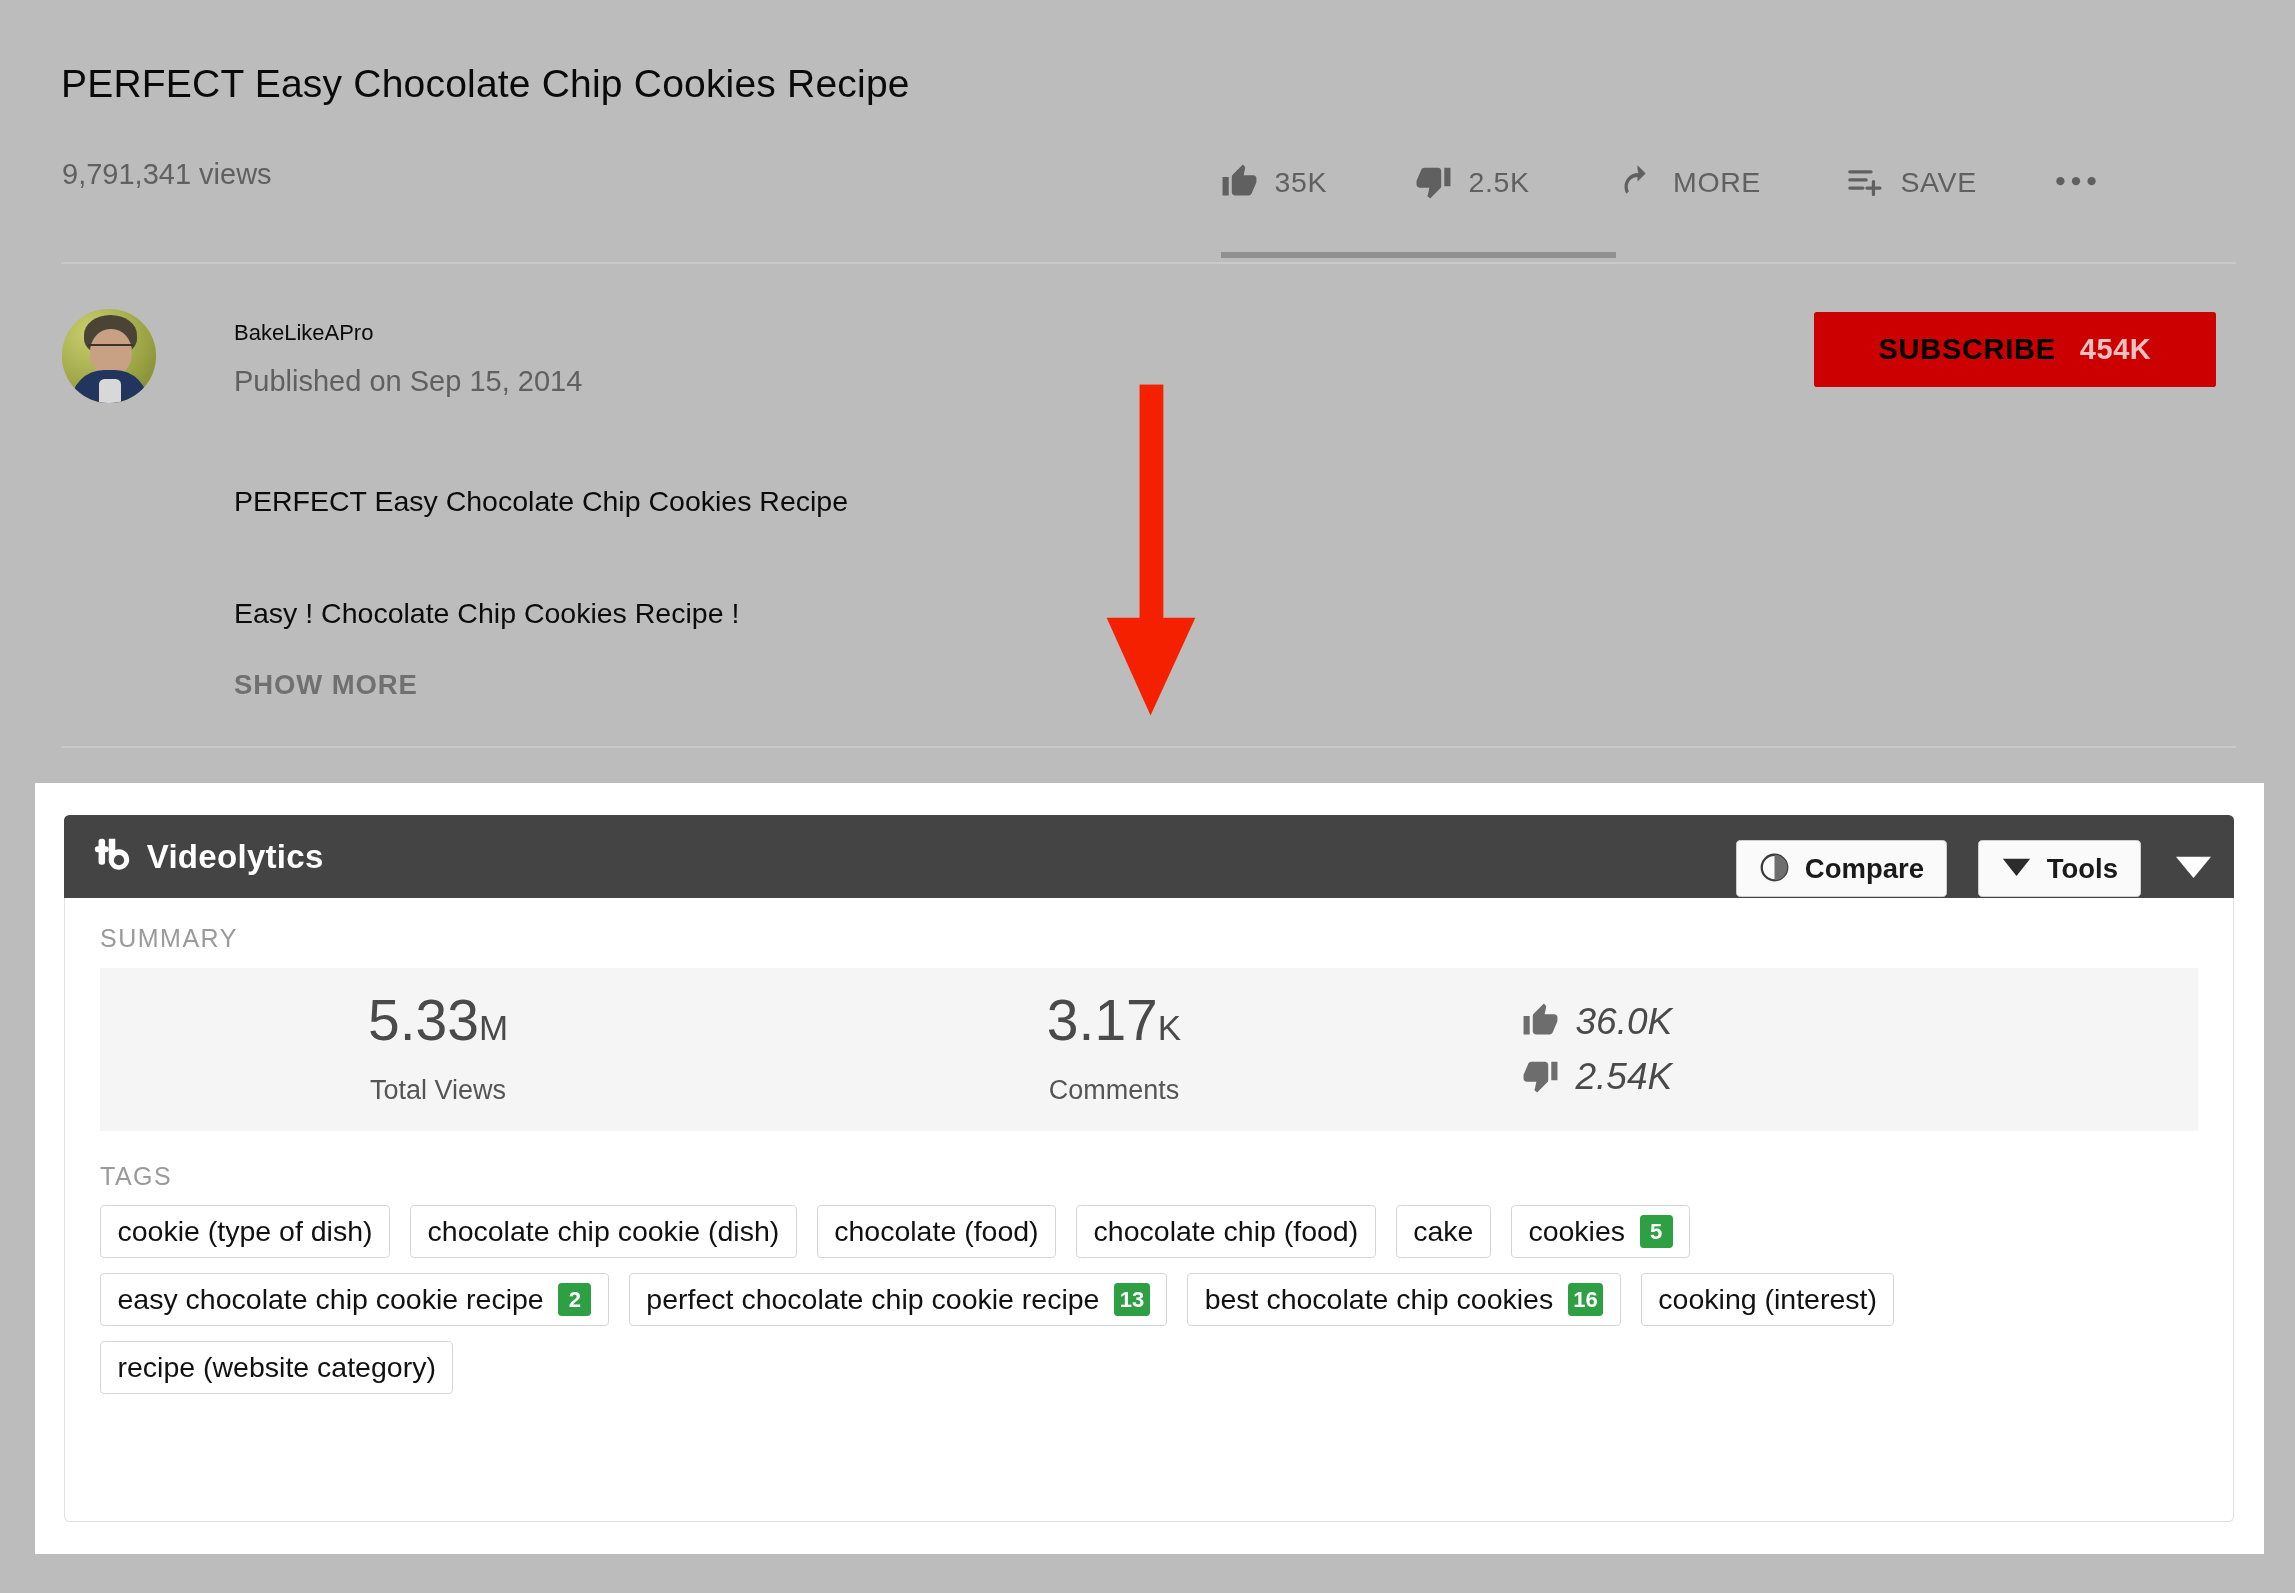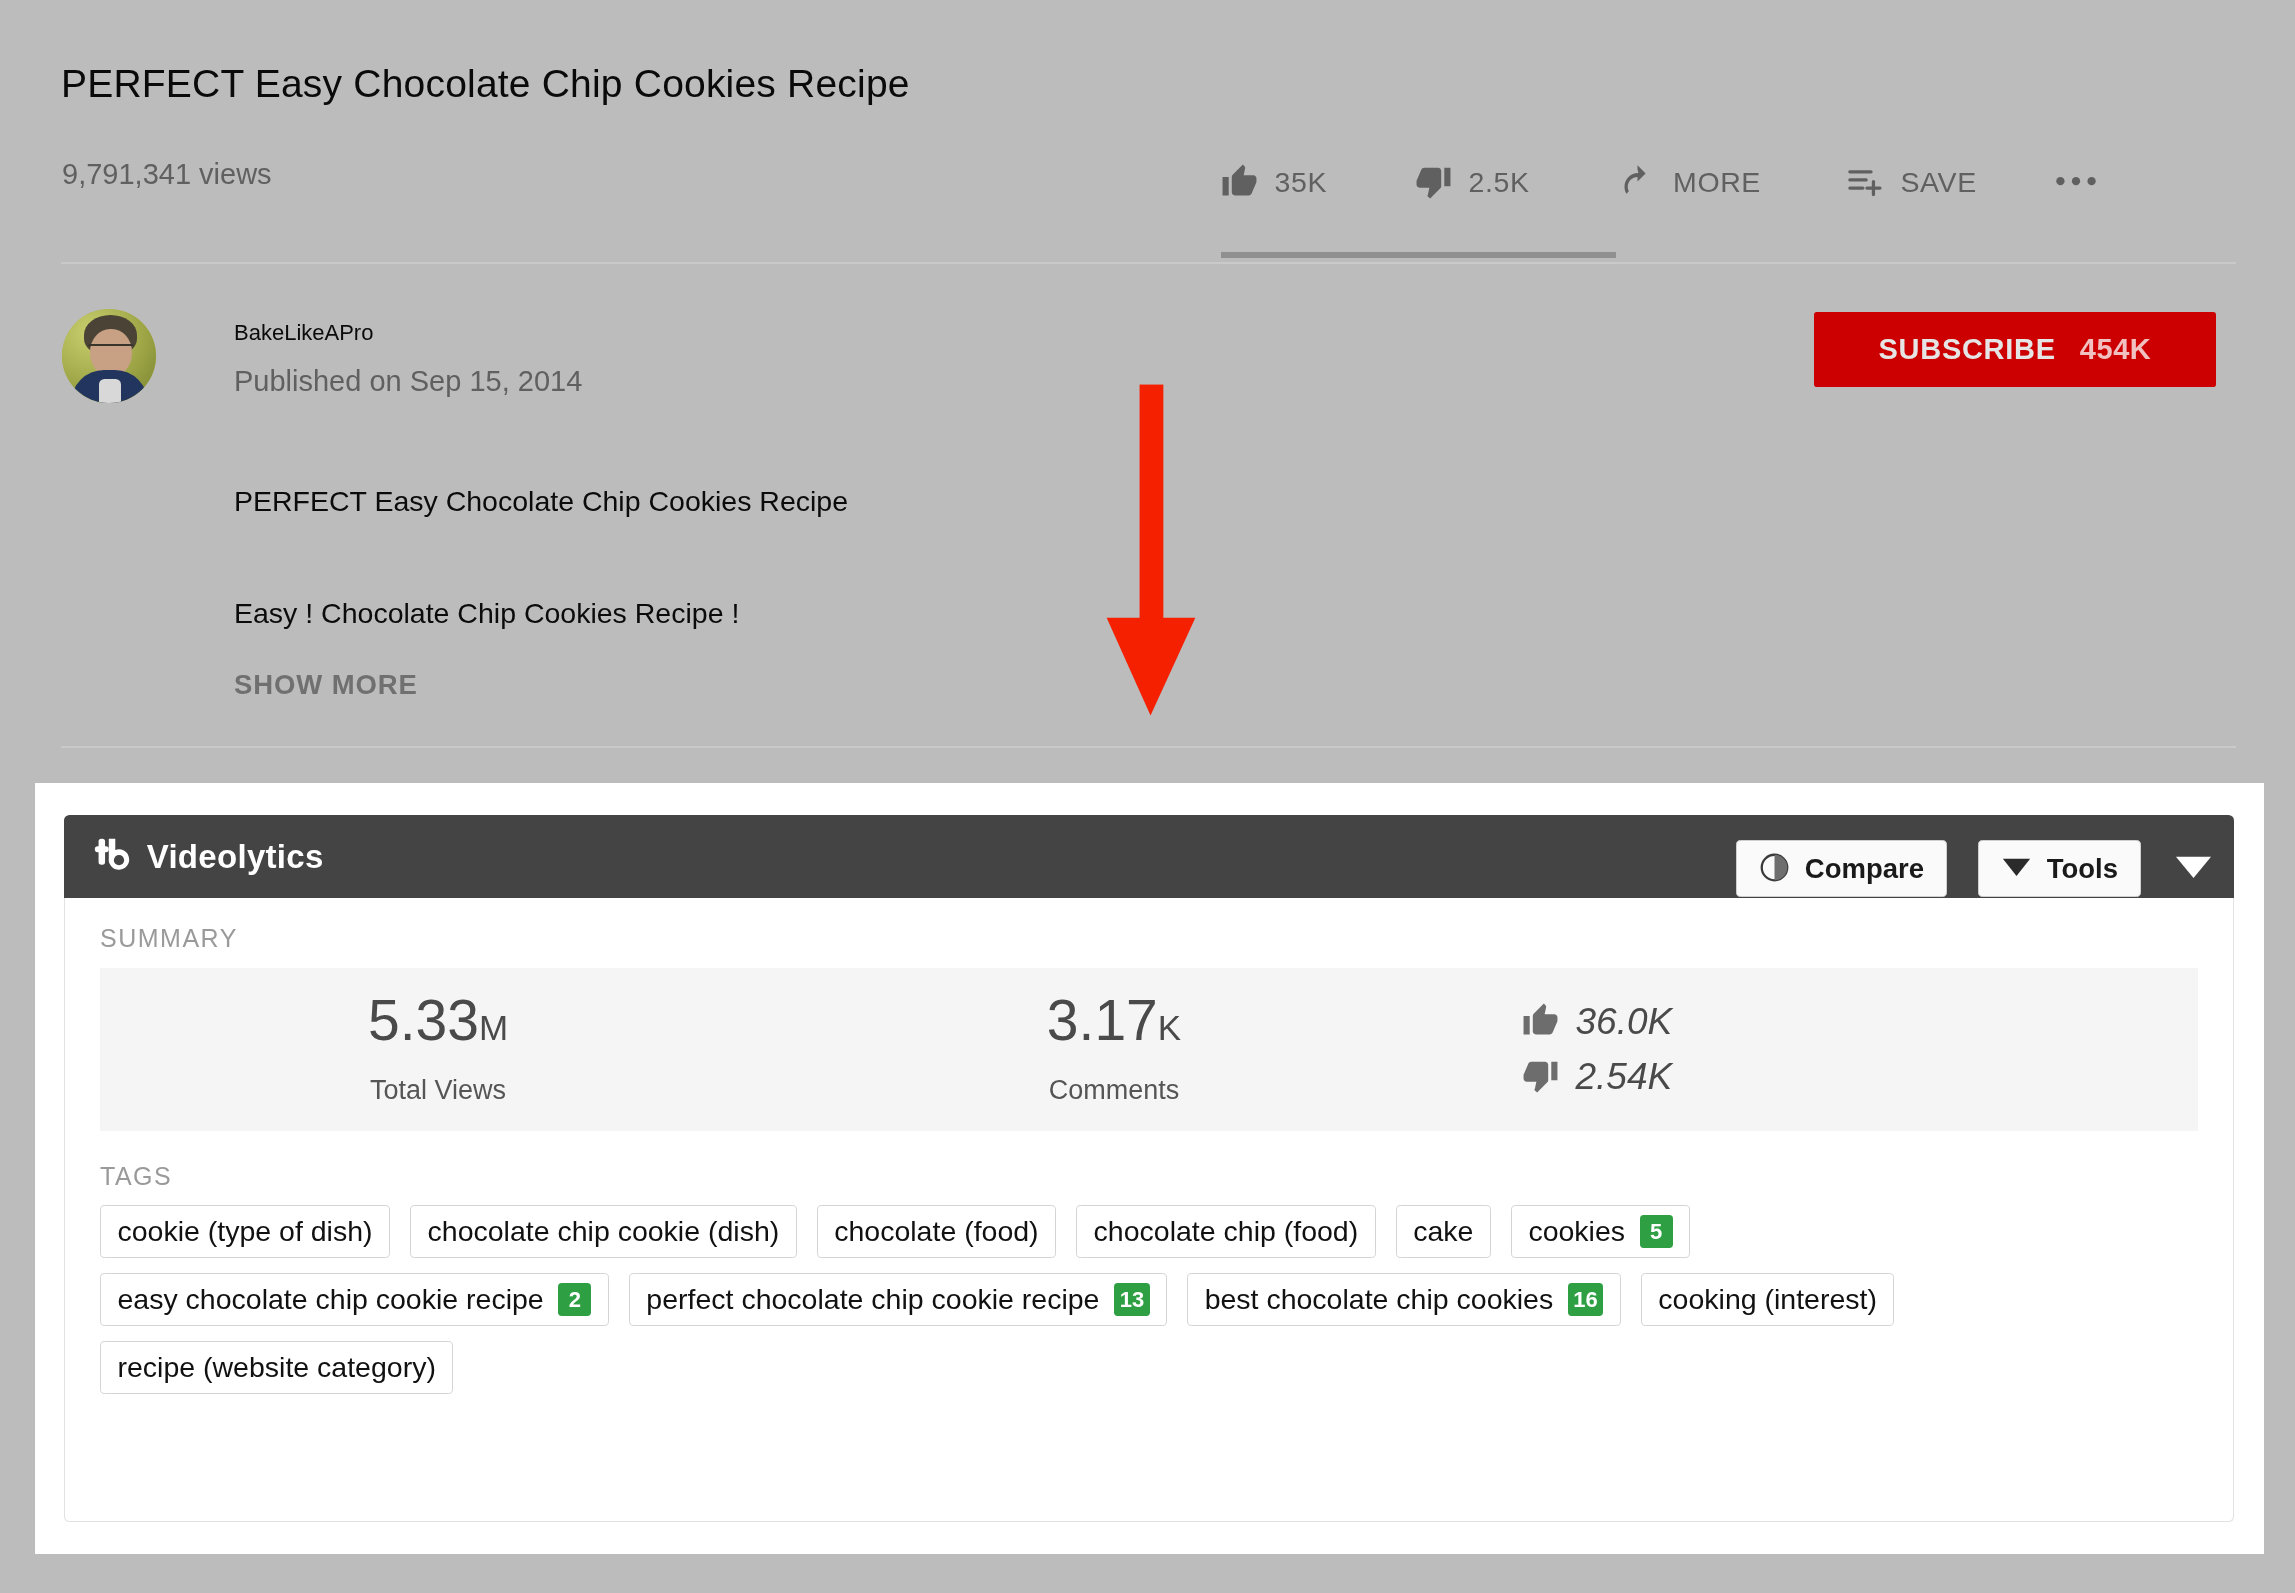--- a/index.html
+++ b/index.html
@@ -114,21 +114,21 @@
     width: 402px; height: 75px;
     background: #cc0000;
     border-radius: 2.8px;
     display: flex;
     align-items: center;
     justify-content: center;
     gap: 24px;
     cursor: pointer;
   }
   #subscribe-btn .s-lbl {
-    color: #e5e5e5; font-size: 29px; font-weight: bold; letter-spacing: 0.7px;
+    color: #000000; font-size: 29px; font-weight: bold; letter-spacing: 0.7px;
   }
   #subscribe-btn .s-cnt {
     color: #f1c0c0; font-size: 29px; font-weight: bold; letter-spacing: 0.6px;
   }
 
   .desc-line {
     position: absolute;
     left: 234px;
     font-size: 28.5px;
     color: #0b0b0b;

